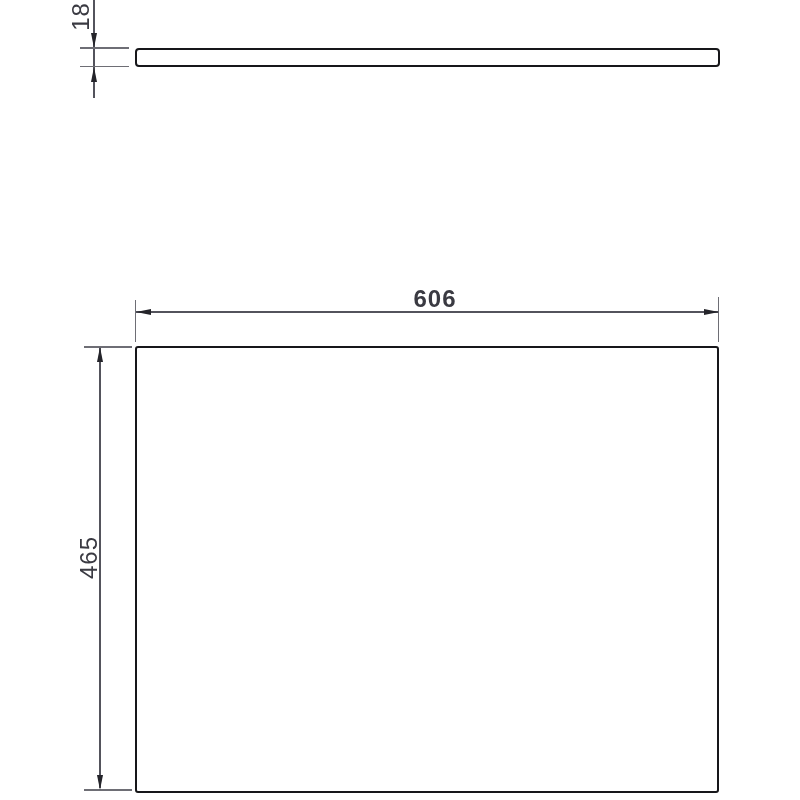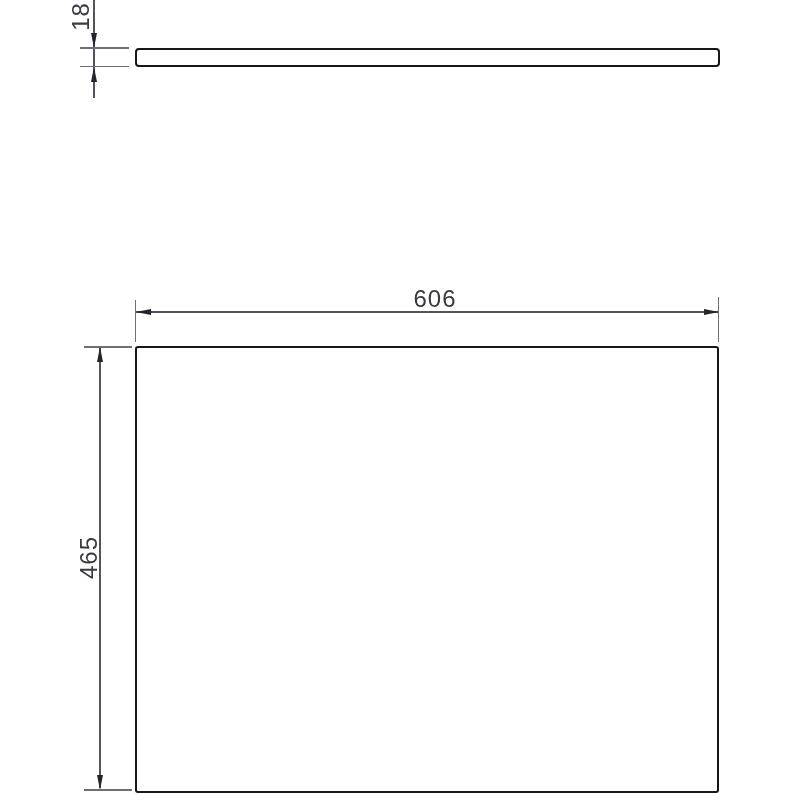--- a/index.html
+++ b/index.html
@@ -38,21 +38,21 @@
   .arr.left{border-top:3.5px solid transparent;border-bottom:3.5px solid transparent;border-right:15px solid var(--arrow);}
   .arr.right{border-top:3.5px solid transparent;border-bottom:3.5px solid transparent;border-left:15px solid var(--arrow);}
   
   .dim-label{
     position:absolute;color:var(--labeltext);font-size:24px;font-weight:400;
     letter-spacing:1px;text-align:center;line-height:23px;height:23px;
     white-space:nowrap;
   }
   .rot{transform:rotate(-90deg);transform-origin:center center;}
   .label-18{left:57px;top:5px;width:46px;}
-  .label-606{left:403px;top:287px;width:64px;}
+  .label-606{left:403px;top:287px;width:64px;font-weight:bold;}
   .label-465{left:58px;top:545.5px;width:60px;}
 </style>
 </head>
 <body>
 
 <div class="canvas">
 
   <div class="side-view"></div>
   <div class="top-view"></div>
 

